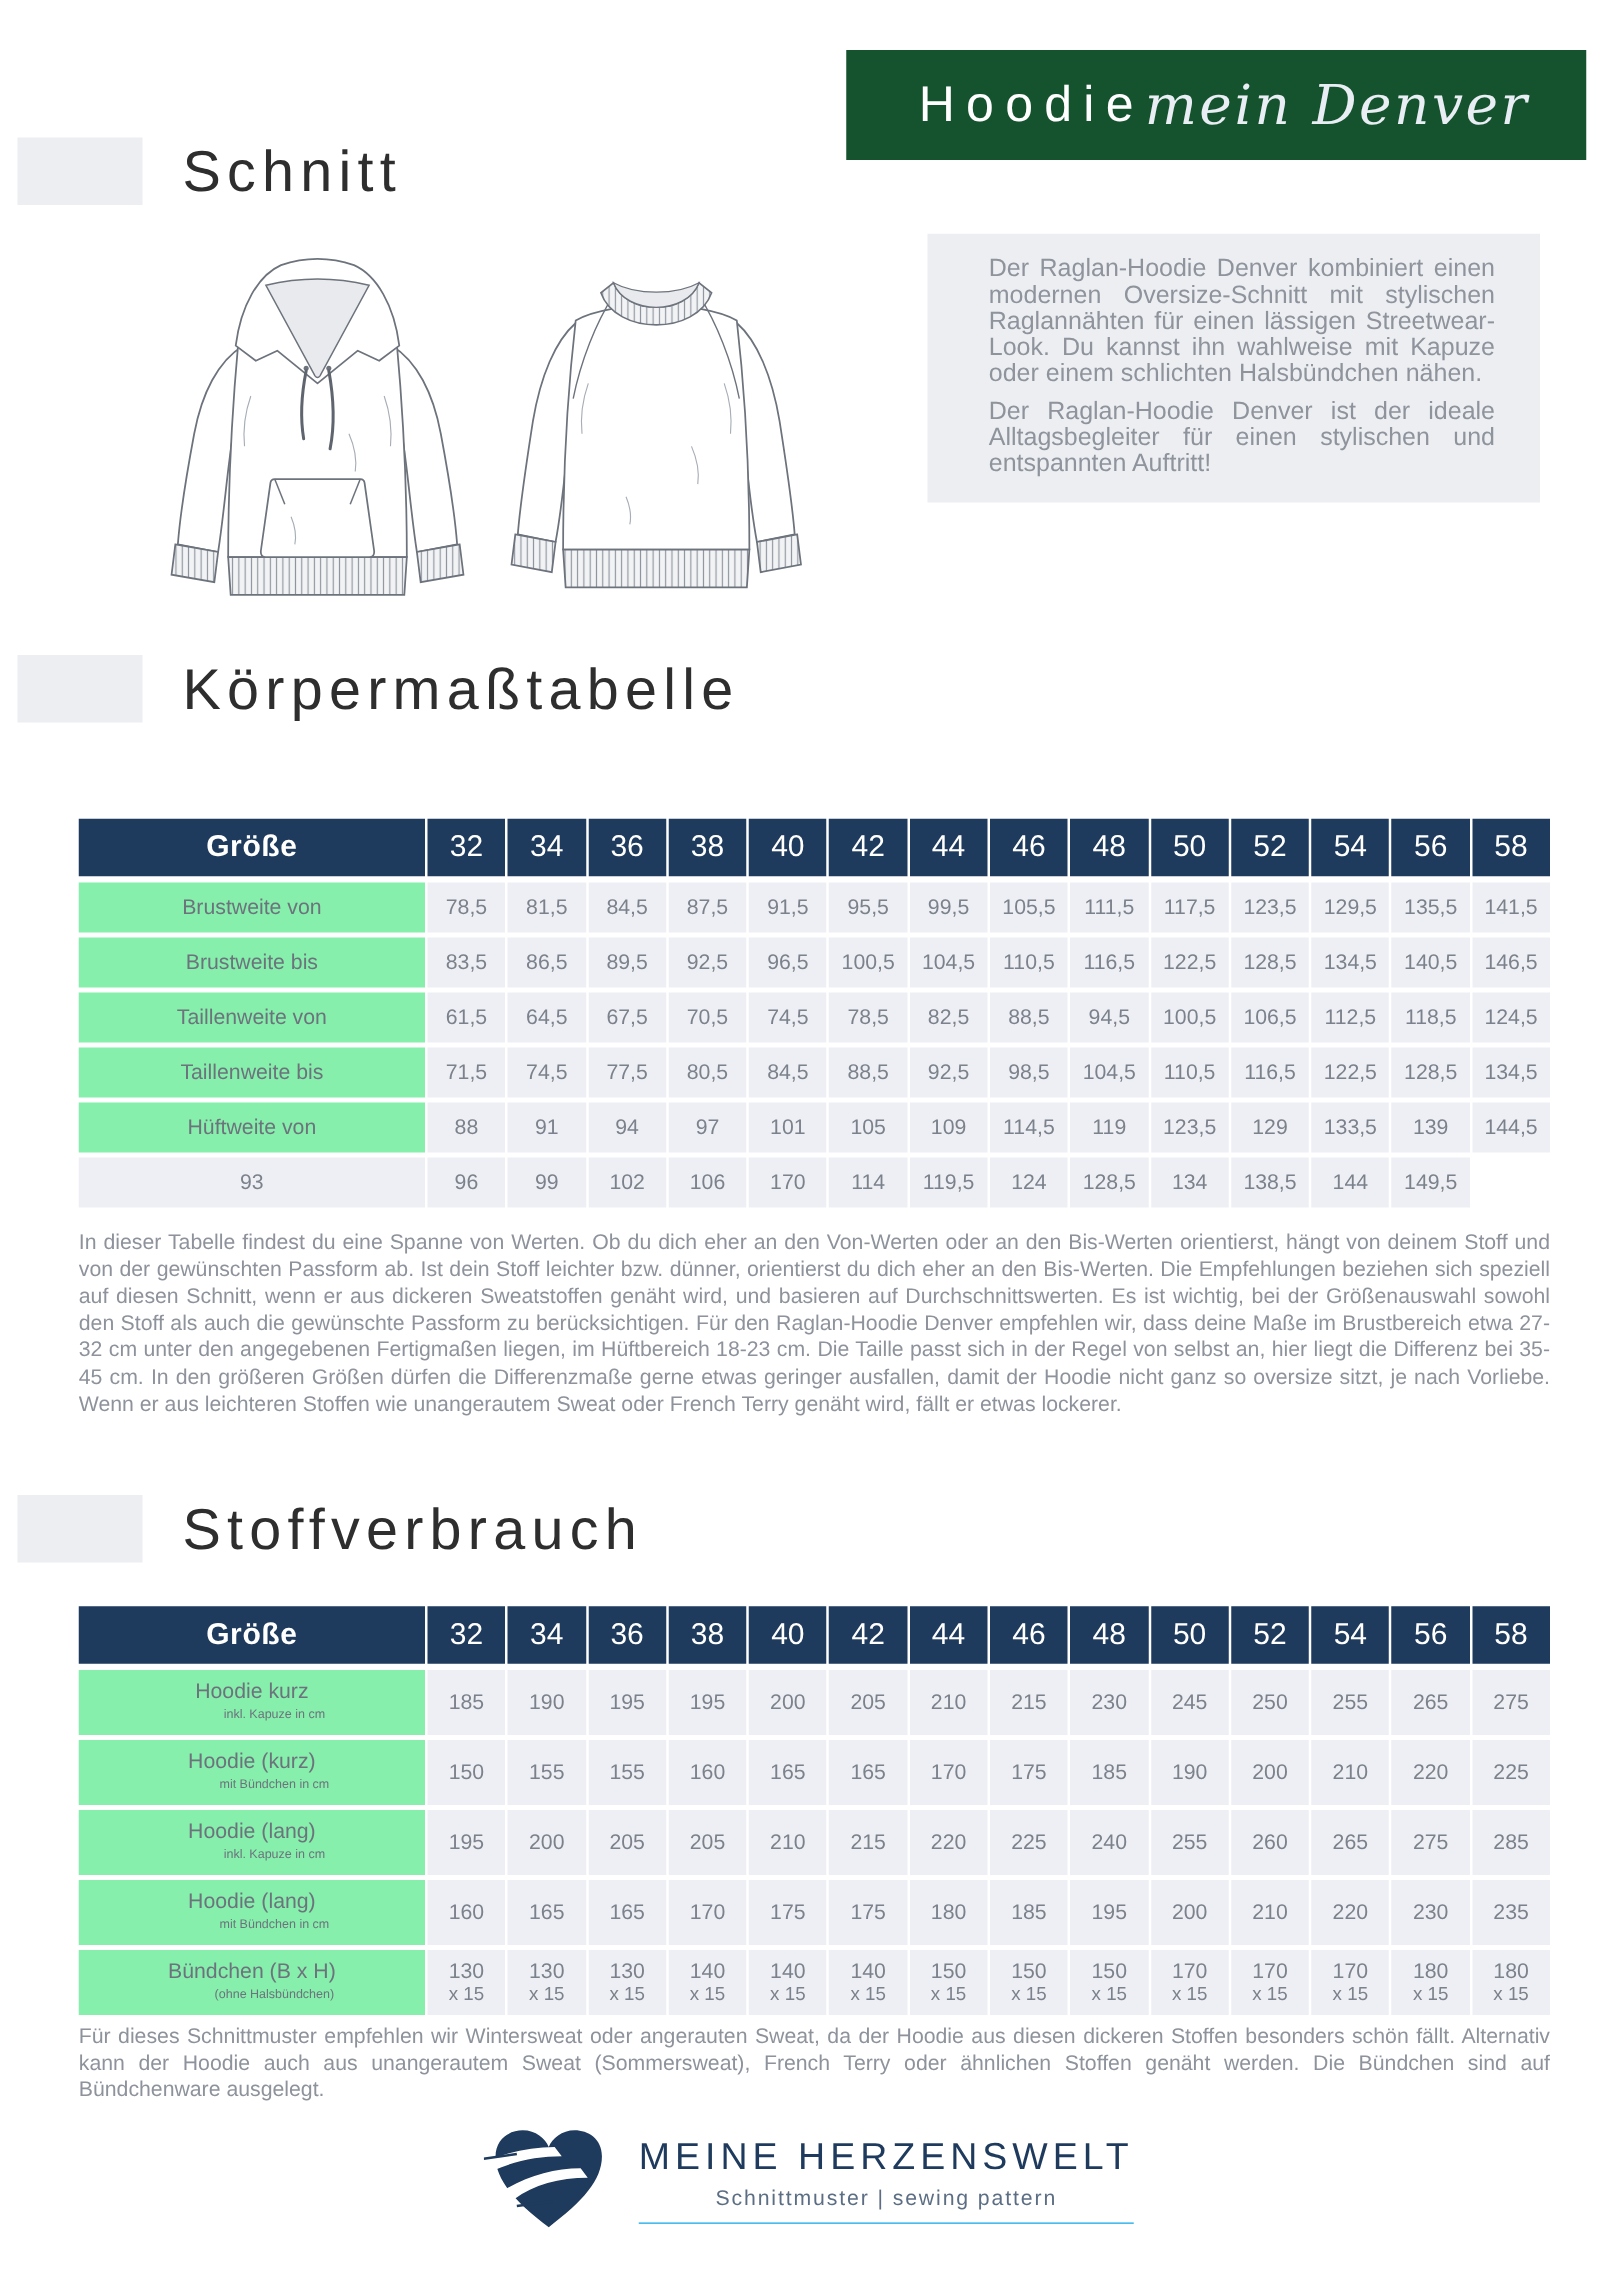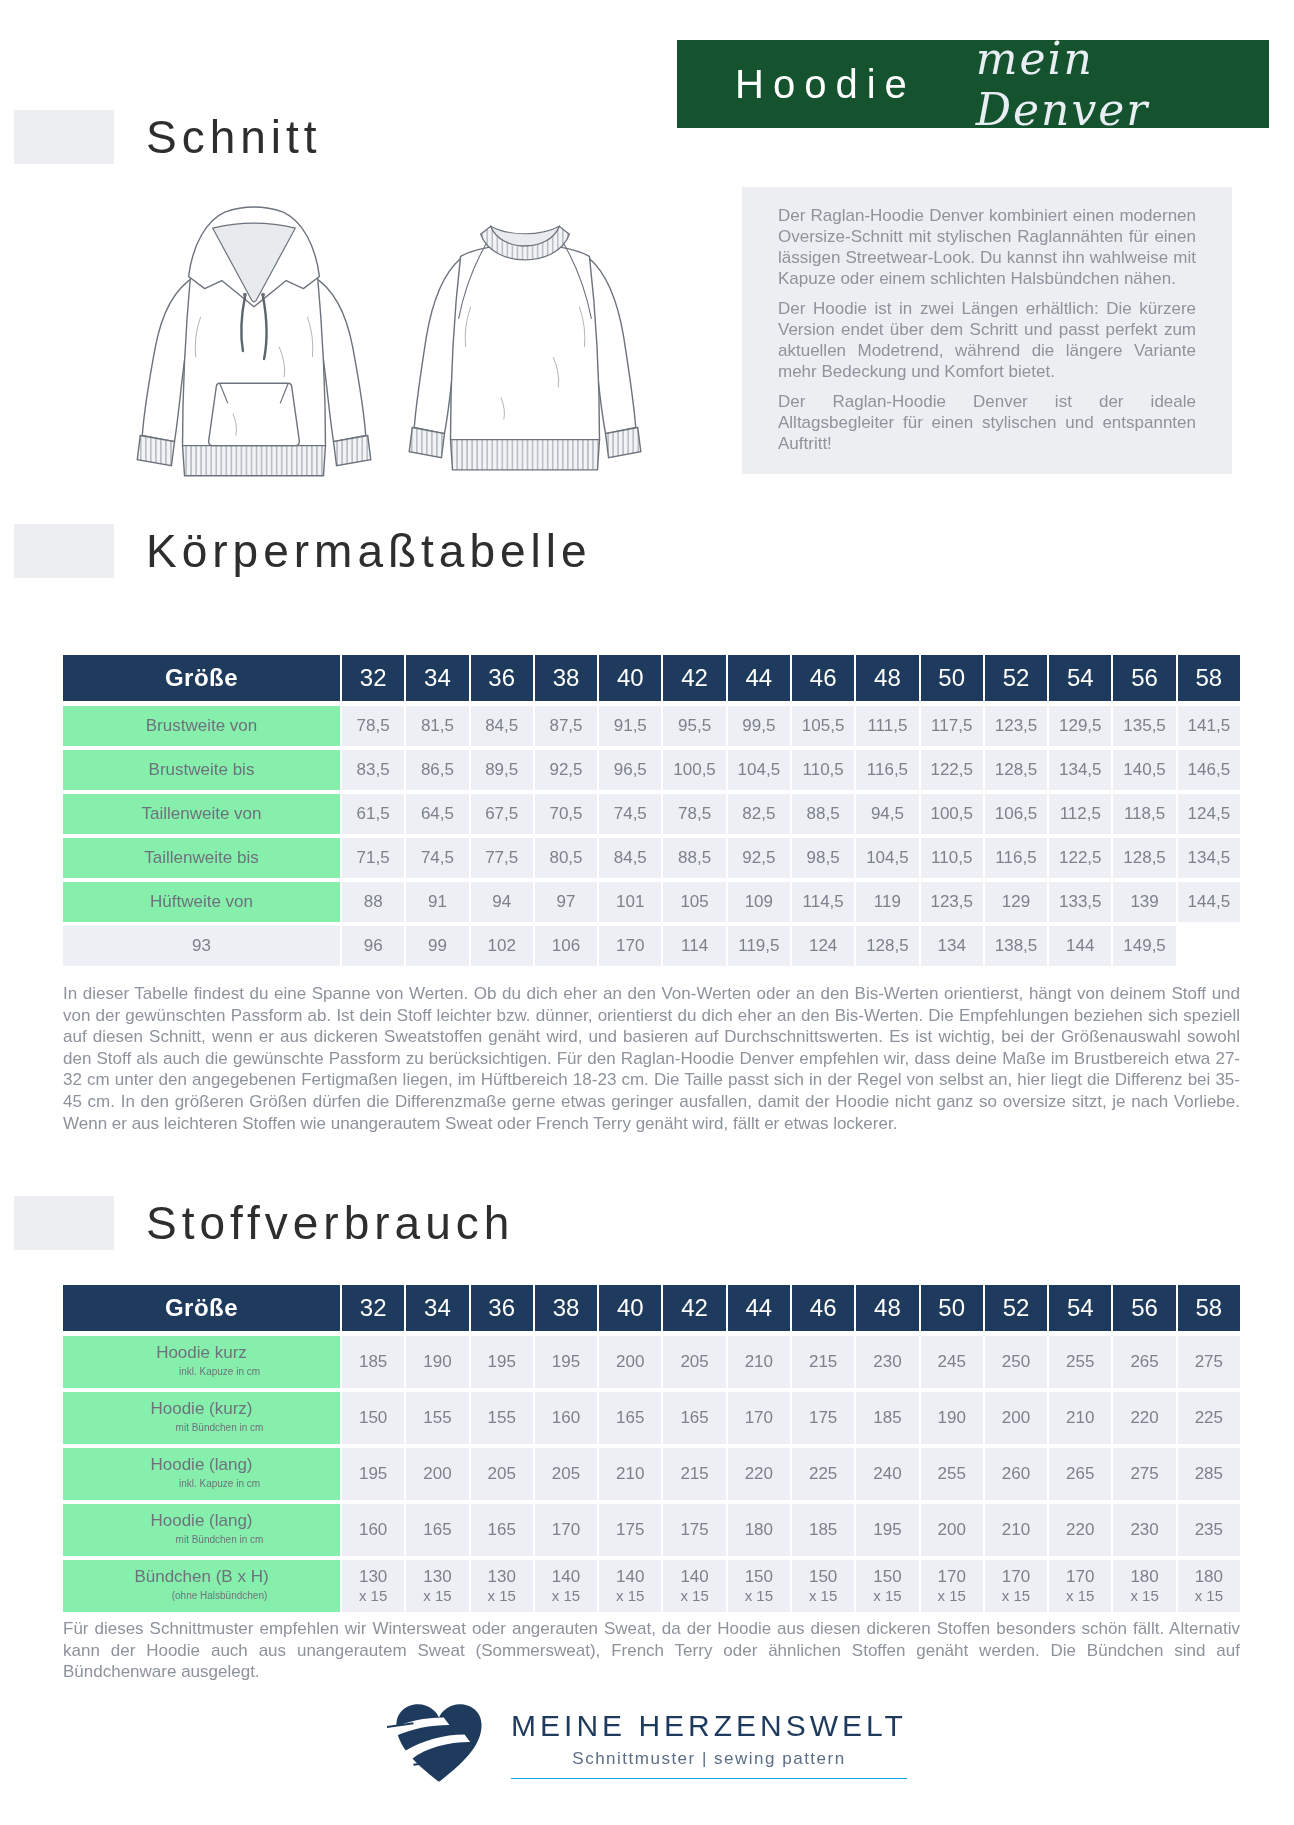--- a/index.html
+++ b/index.html
@@ -4,39 +4,39 @@
 <style>
   html,body{margin:0;padding:0;background:#fff;}
   body{font-family:"Liberation Sans",sans-serif;}
   .page{position:relative;width:1294px;height:1825px;background:#fff;overflow:hidden;margin:0 auto;}
 
   
   .banner{position:absolute;left:677px;top:40px;width:592px;height:88px;background:#14532d;
           display:flex;align-items:center;}
   .banner-title{color:#ffffff;font-size:40px;font-weight:300;letter-spacing:9px;margin-left:58px;}
   .banner-script{color:#e9eef5;font-family:"DejaVu Serif",serif;font-style:italic;font-weight:300;
-                 font-size:44px;margin-left:60px;letter-spacing:2px;}
+                 font-size:44px;letter-spacing:2px;}
 
   
   .sec-head{position:absolute;display:flex;align-items:center;}
   .head-rect{display:inline-block;width:100px;height:54px;background:#eceef2;}
   .sec-head h1{margin:0 0 0 32px;font-size:46px;font-weight:300;color:#2e2e2e;letter-spacing:5px;
                font-family:"Liberation Sans",sans-serif;}
   .sh-schnitt{left:14px;top:110px;}
   .sh-km{left:14px;top:524px;}
   .sh-sv{left:14px;top:1196px;}
 
   
   .drawings{position:absolute;left:128px;top:196px;display:flex;gap:24px;}
   .drawings svg{display:block;}
 
   
   .desc{position:absolute;left:742px;top:187px;width:490px;box-sizing:border-box;
         background:#eceef2;padding:18px 36px 20px 36px;}
-  .desc p{margin:0 0 9px 0;color:#8e939c;font-size:17px;line-height:21px;text-align:justify;}
+  .desc p{margin:0 0 9px 13px;color:#8e939c;font-size:20px;line-height:21px;text-align:justify;}
   .desc p:last-child{margin-bottom:0;}
 
   
   .table{position:absolute;width:1177px;}
   #size-table{left:63px;top:655px;}
   #fabric-table{left:63px;top:1285px;}
   .trow{display:grid;grid-template-columns:277px repeat(14,1fr);column-gap:2px;margin-bottom:4px;}
   .thead{margin-bottom:5px;}
   .hcell{background:#1e3a5c;color:#ffffff;height:46px;display:flex;align-items:center;
          justify-content:center;font-size:24px;}
@@ -141,21 +141,20 @@
 
       <path class="wrinkle" d="M66,110 q-7,20 -5,40"></path>
       <path class="wrinkle" d="M174,110 q7,20 5,40"></path>
       <path class="wrinkle" d="M148,160 q7,16 5,30"></path>
       <path class="wrinkle" d="M96,200 q5,12 3,22"></path>
     </svg>
   </div>
 
   <aside class="desc">
     <p>Der Raglan-Hoodie Denver kombiniert einen modernen Oversize-Schnitt mit stylischen Raglannähten für einen lässigen Streetwear-Look. Du kannst ihn wahlweise mit Kapuze oder einem schlichten Halsbündchen nähen.</p>
-    <p>Der Hoodie ist in zwei Längen erhältlich: Die kürzere Version endet über dem Schritt und passt perfekt zum aktuellen Modetrend, während die längere Variante mehr Bedeckung und Komfort bietet.</p>
     <p>Der Raglan-Hoodie Denver ist der ideale Alltagsbegleiter für einen stylischen und entspannten Auftritt!</p>
   </aside>
 
   <div class="sec-head sh-km">
     <span class="head-rect"></span>
     <h1>Körpermaßtabelle</h1>
   </div>
 
   <div class="table" id="size-table">
       <div class="trow thead">

